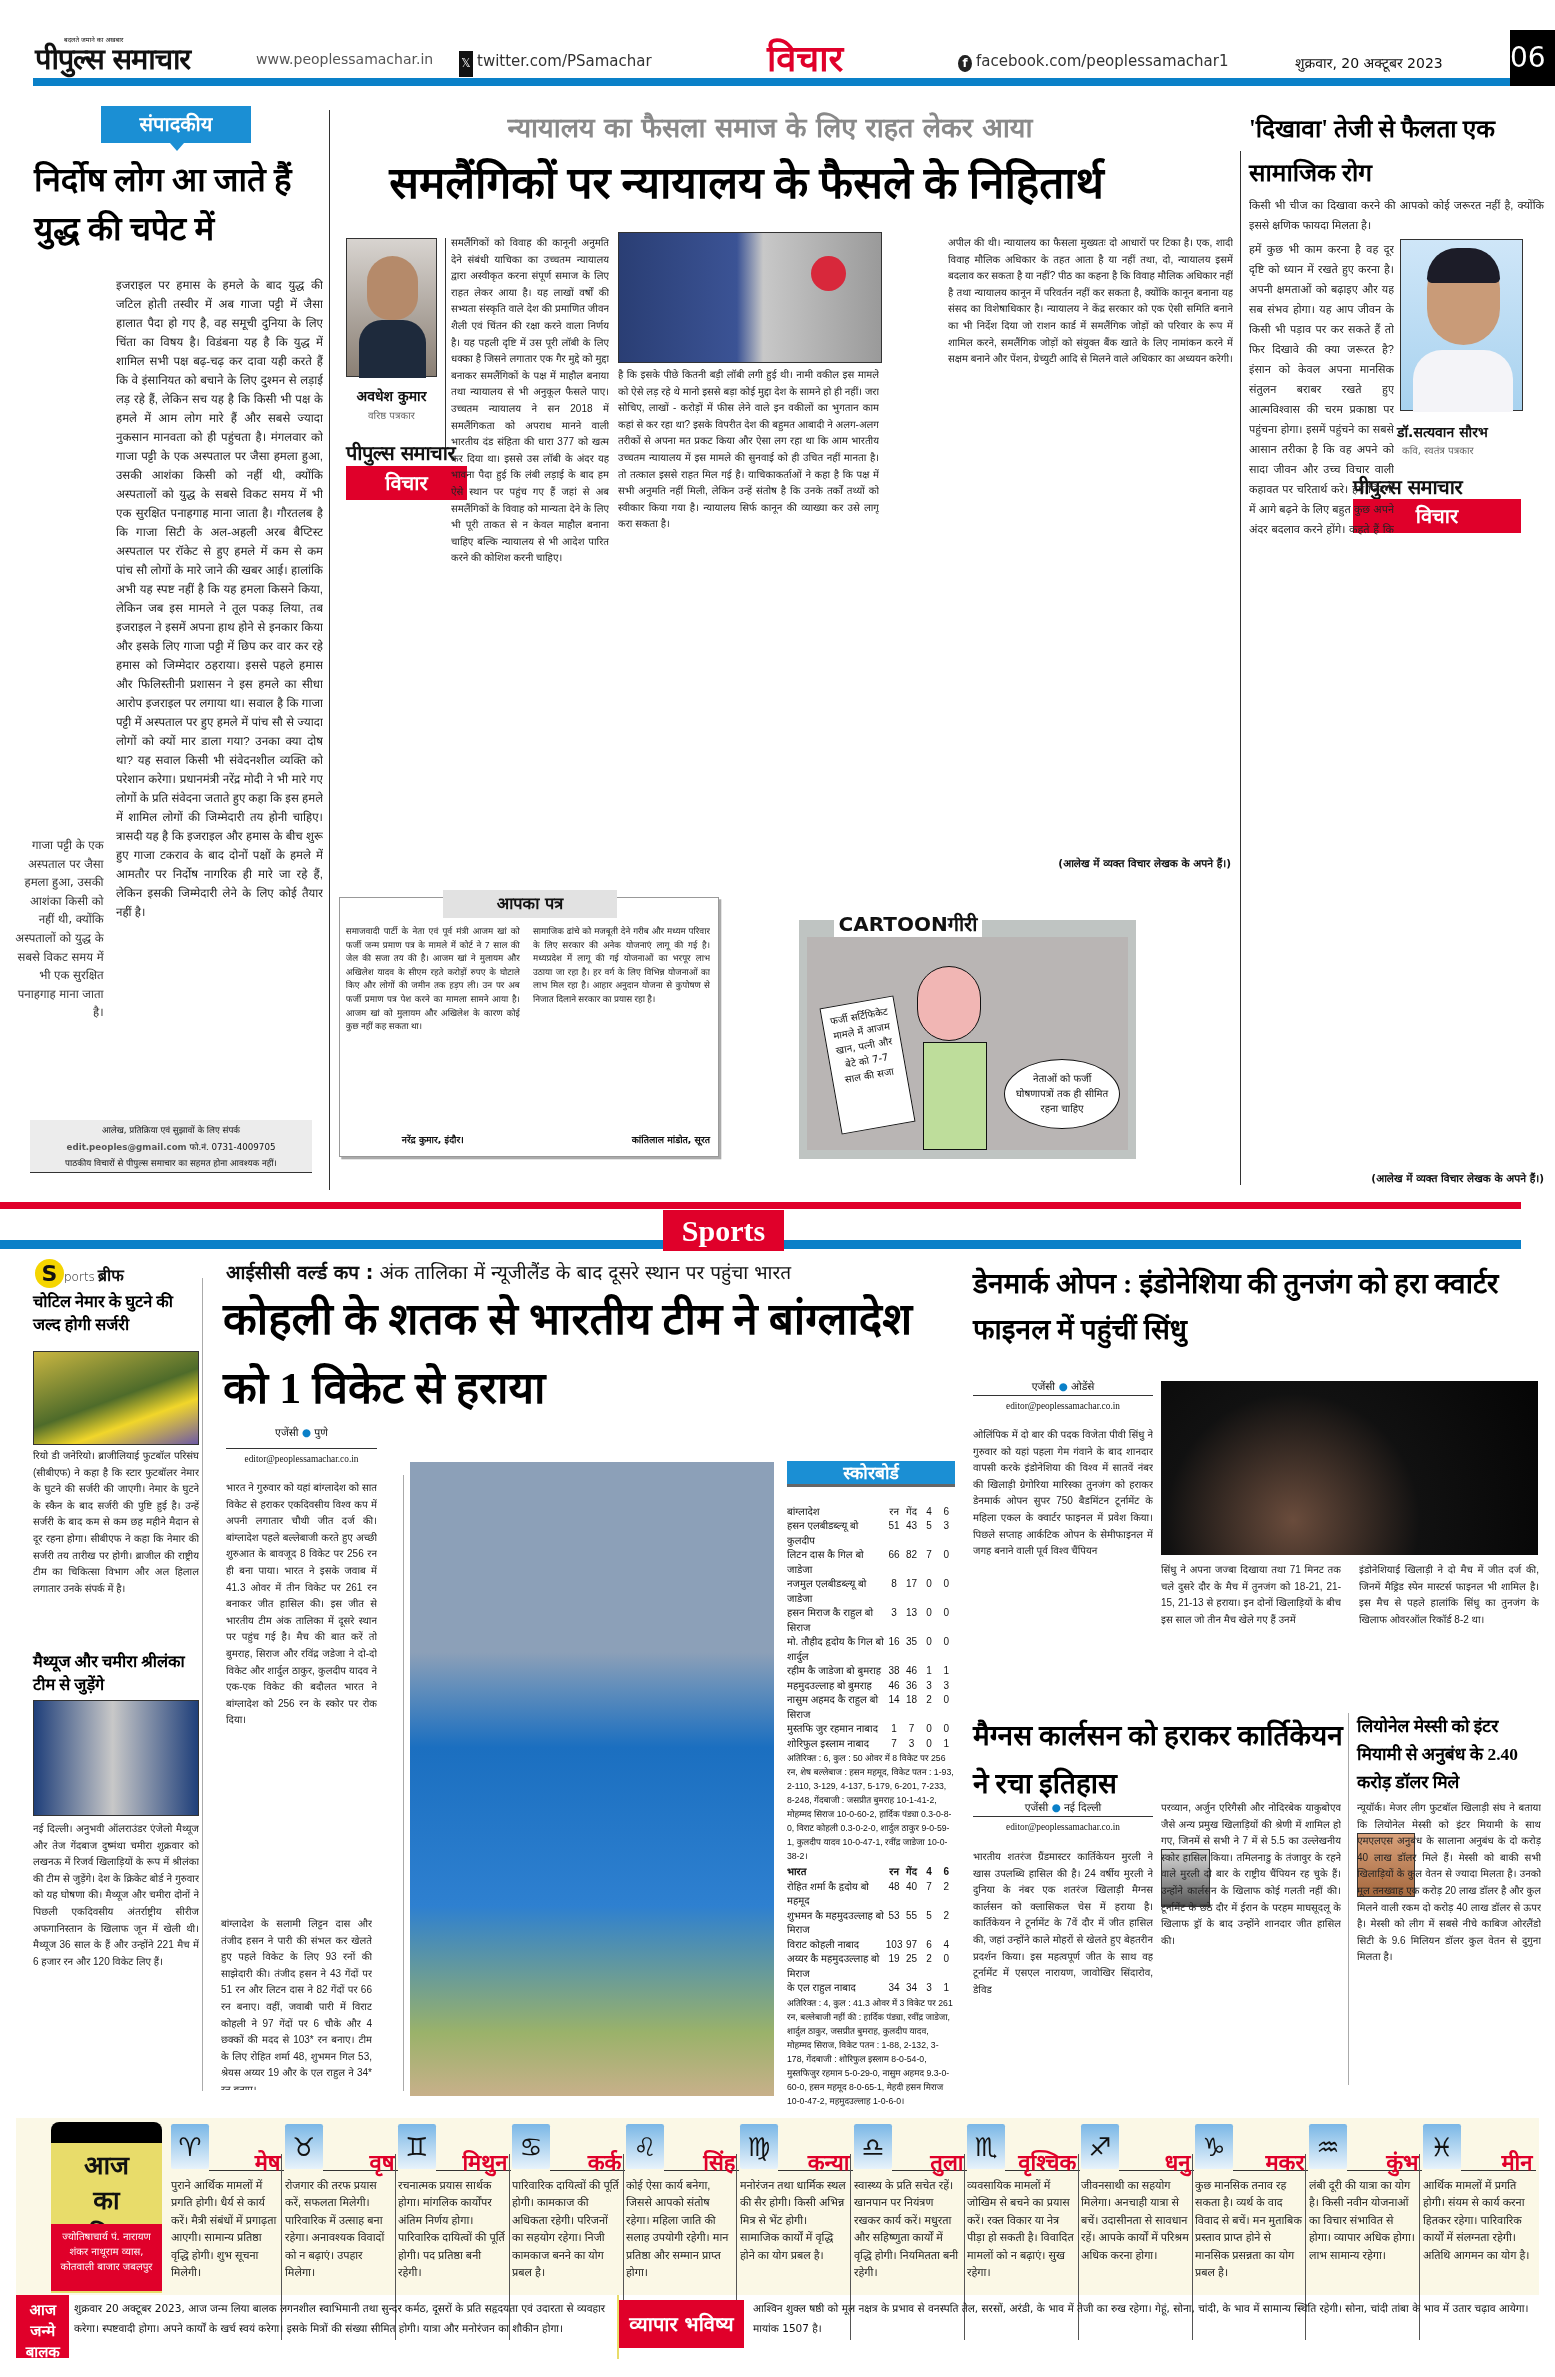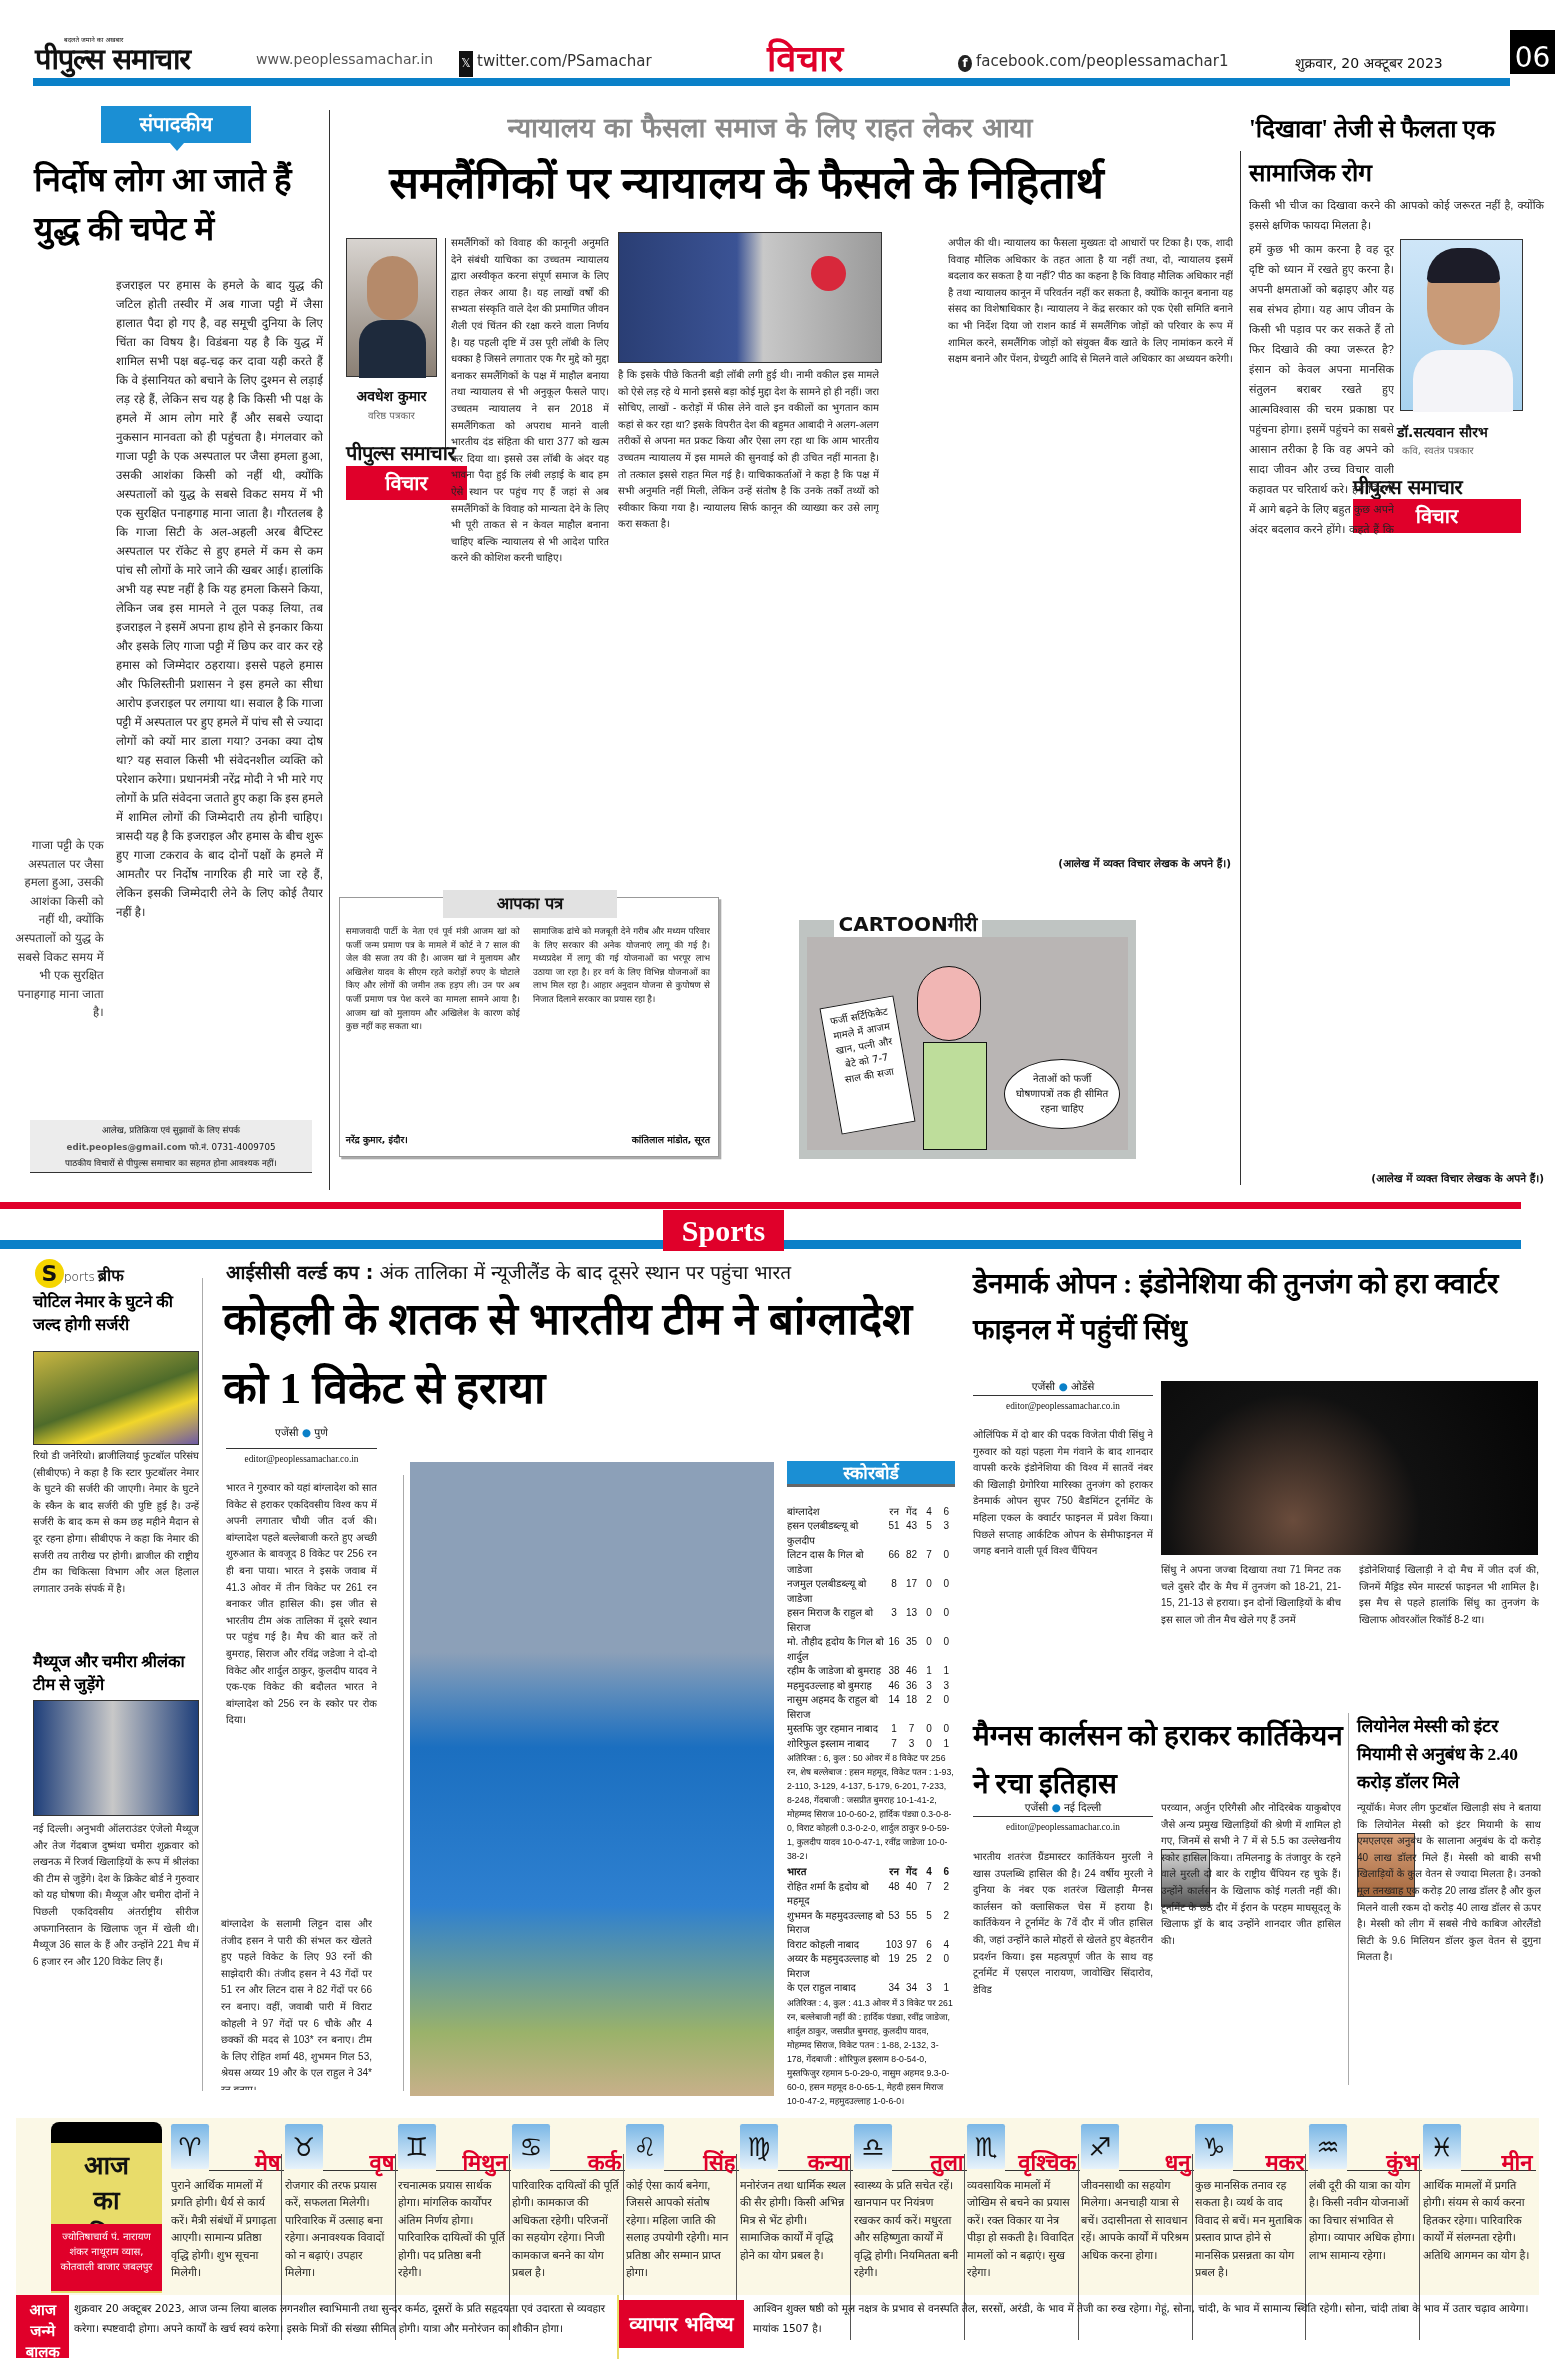--- a/index.html
+++ b/index.html
@@ -29,21 +29,21 @@
 <div class="abs" style="left:0;top:0;width:1555px;height:87px">
   <div class="abs" style="left:64px;top:35px;font-size:6.4px">बदलते जमाने का अखबार</div>
   <div class="abs mast-logo" style="left:35px;top:38px;font-size:29px">पीपुल्स समाचार</div>
   <div class="abs" style="left:256px;top:51px;font-size:14px;color:#555">www.peoplessamachar.in</div>
   <div class="abs" style="left:459px;top:51px;width:14px;height:25.6px;background:#111;color:#fff;font-size:11.6px;text-align:center;line-height:25.6px">𝕏</div>
   <div class="abs" style="left:477px;top:52px;font-size:15px;color:#333">twitter.com/PSamachar</div>
   <div class="abs red" style="left:767px;top:33px;font-size:36px;font-weight:bold">विचार</div>
   <div class="abs" style="left:958px;top:55px;width:14px;height:17.4px;border-radius:50%;background:#222;color:#fff;font-size:11.6px;text-align:center;line-height:17.4px;font-weight:bold">f</div>
   <div class="abs" style="left:976px;top:52px;font-size:15px;color:#333">facebook.com/peoplessamachar1</div>
   <div class="abs" style="left:1295px;top:53px;font-size:14px">शुक्रवार, 20 अक्टूबर 2023</div>
-  <div class="abs" style="left:1510px;top:30px;width:45px;height:44px;background:#000;color:#fff;font-size:28px;text-align:center;line-height:56px">06</div>
+  <div class="abs" style="left:1510px;top:30px;width:45px;height:56px;background:#000;color:#fff;font-size:28px;line-height:56px">06</div>
   <div class="abs blue-bar" style="left:33px;top:78px;width:1477px;height:8.1px"></div>
 </div>
 
 <div class="abs" style="left:101px;top:106px;width:150px;height:37px;background:#1b8fd4;color:#fff;font-size:20px;font-weight:bold;text-align:center;line-height:37px">संपादकीय</div>
 <div class="abs" style="left:170px;top:143px;width:0;height:0;border-left:7px solid transparent;border-right:7px solid transparent;border-top:8.1px solid #1b8fd4"></div>
 <div class="abs hl" style="left:34px;top:156px;width:290px;font-size:33px;line-height:49px">निर्दोष लोग आ जाते हैं युद्ध की चपेट में</div>
 <div class="abs vline" style="left:329px;top:110px;height:1080px;width:1.2px"></div>
 <div class="abs" style="left:11.6px;top:836px;width:92px;font-size:11.6px;line-height:18.6px;color:#333;text-align:right">गाजा पट्टी के एक अस्पताल पर जैसा हमला हुआ, उसकी आशंका किसी को नहीं थी, क्योंकि अस्पतालों को युद्ध के सबसे विकट समय में भी एक सुरक्षित पनाहगाह माना जाता है।</div>
 <div class="abs txt" style="left:116px;top:275px;width:207px;height:848px;overflow:hidden;font-size:11.6px;line-height:19px">इजराइल पर हमास के हमले के बाद युद्ध की जटिल होती तस्वीर में अब गाजा पट्टी में जैसा हालात पैदा हो गए है, वह समूची दुनिया के लिए चिंता का विषय है। विडंबना यह है कि युद्ध में शामिल सभी पक्ष बढ़-चढ़ कर दावा यही करते हैं कि वे इंसानियत को बचाने के लिए दुश्मन से लड़ाई लड़ रहे हैं, लेकिन सच यह है कि किसी भी पक्ष के हमले में आम लोग मारे हैं और सबसे ज्यादा नुकसान मानवता को ही पहुंचता है। मंगलवार को गाजा पट्टी के एक अस्पताल पर जैसा हमला हुआ, उसकी आशंका किसी को नहीं थी, क्योंकि अस्पतालों को युद्ध के सबसे विकट समय में भी एक सुरक्षित पनाहगाह माना जाता है। गौरतलब है कि गाजा सिटी के अल-अहली अरब बैप्टिस्ट अस्पताल पर रॉकेट से हुए हमले में कम से कम पांच सौ लोगों के मारे जाने की खबर आई। हालांकि अभी यह स्पष्ट नहीं है कि यह हमला किसने किया, लेकिन जब इस मामले ने तूल पकड़ लिया, तब इजराइल ने इसमें अपना हाथ होने से इनकार किया और इसके लिए गाजा पट्टी में छिप कर वार कर रहे हमास को जिम्मेदार ठहराया। इससे पहले हमास और फिलिस्तीनी प्रशासन ने इस हमले का सीधा आरोप इजराइल पर लगाया था। सवाल है कि गाजा पट्टी में अस्पताल पर हुए हमले में पांच सौ से ज्यादा लोगों को क्यों मार डाला गया? उनका क्या दोष था? यह सवाल किसी भी संवेदनशील व्यक्ति को परेशान करेगा। प्रधानमंत्री नरेंद्र मोदी ने भी मारे गए लोगों के प्रति संवेदना जताते हुए कहा कि इस हमले में शामिल लोगों की जिम्मेदारी तय होनी चाहिए। त्रासदी यह है कि इजराइल और हमास के बीच शुरू हुए गाजा टकराव के बाद दोनों पक्षों के हमले में आमतौर पर निर्दोष नागरिक ही मारे जा रहे हैं, लेकिन इसकी जिम्मेदारी लेने के लिए कोई तैयार नहीं है।</div>
 <div class="abs" style="left:30px;top:1120px;width:282px;height:53px;background:#ececec;text-align:center;border-bottom:1.7px double #333;padding-top:2.3px">
@@ -68,21 +68,21 @@
   <div style="position:absolute;left:192px;top:23px;width:35px;height:35px;border-radius:50%;background:#d8283b"></div>
 </div>
 <div class="abs txt" style="left:618px;top:367px;width:261px;height:470px;overflow:hidden;font-size:10px;line-height:16.6px">है कि इसके पीछे कितनी बड़ी लॉबी लगी हुई थी। नामी वकील इस मामले को ऐसे लड़ रहे थे मानो इससे बड़ा कोई मुद्दा देश के सामने हो ही नहीं। जरा सोचिए, लाखों - करोड़ों में फीस लेने वाले इन वकीलों का भुगतान काम कहां से कर रहा था? इसके विपरीत देश की बहुमत आबादी ने अलग-अलग तरीकों से अपना मत प्रकट किया और ऐसा लग रहा था कि आम भारतीय उच्चतम न्यायालय में इस मामले की सुनवाई को ही उचित नहीं मानता है। तो तत्काल इससे राहत मिल गई है। याचिकाकर्ताओं ने कहा है कि पक्ष में सभी अनुमति नहीं मिली, लेकिन उन्हें संतोष है कि उनके तर्कों तथ्यों को स्वीकार किया गया है। न्यायालय सिर्फ कानून की व्याख्या कर उसे लागू करा सकता है।</div>
 <div class="abs txt" style="left:948px;top:235px;width:285px;height:610px;overflow:hidden;font-size:10px;line-height:16.6px">अपील की थी। न्यायालय का फैसला मुख्यतः दो आधारों पर टिका है। एक, शादी विवाह मौलिक अधिकार के तहत आता है या नहीं तथा, दो, न्यायालय इसमें बदलाव कर सकता है या नहीं? पीठ का कहना है कि विवाह मौलिक अधिकार नहीं है तथा न्यायालय कानून में परिवर्तन नहीं कर सकता है, क्योंकि कानून बनाना यह संसद का विशेषाधिकार है। न्यायालय ने केंद्र सरकार को एक ऐसी समिति बनाने का भी निर्देश दिया जो राशन कार्ड में समलैंगिक जोड़ों को परिवार के रूप में शामिल करने, समलैंगिक जोड़ों को संयुक्त बैंक खाते के लिए नामांकन करने में सक्षम बनाने और पेंशन, ग्रेच्युटी आदि से मिलने वाले अधिकार का अध्ययन करेगी।</div>
 <div class="abs" style="left:952px;top:856px;width:279px;text-align:right;font-size:10.5px;font-weight:bold">(आलेख में व्यक्त विचार लेखक के अपने हैं।)</div>
 
 <div class="abs" style="left:339px;top:897px;width:380px;height:260px;border:1.2px solid #999;box-shadow:2.3px 2.3px 0 #aaa;background:#fff">
   <div class="abs" style="left:103px;top:-8.1px;width:174px;height:28px;background:#e2e2e2;text-align:center;font-size:16.3px;font-weight:bold;line-height:28px">आपका पत्र</div>
   <div class="abs txt" style="left:5.8px;top:27px;width:174px;height:197px;overflow:hidden;font-size:8.7px;line-height:13.6px">समाजवादी पार्टी के नेता एवं पूर्व मंत्री आजम खां को फर्जी जन्म प्रमाण पत्र के मामले में कोर्ट ने 7 साल की जेल की सजा तय की है। आजम खां ने मुलायम और अखिलेश यादव के सीएम रहते करोड़ों रुपए के घोटाले किए और लोगों की जमीन तक हड़प ली। उन पर अब फर्जी प्रमाण पत्र पेश करने का मामला सामने आया है। आजम खां को मुलायम और अखिलेश के कारण कोई कुछ नहीं कह सकता था।</div>
   <div class="abs txt" style="left:193px;top:27px;width:177px;height:197px;overflow:hidden;font-size:8.7px;line-height:13.6px">सामाजिक ढांचे को मजबूती देने गरीब और मध्यम परिवार के लिए सरकार की अनेक योजनाएं लागू की गई है। मध्यप्रदेश में लागू की गई योजनाओं का भरपूर लाभ उठाया जा रहा है। हर वर्ग के लिए विभिन्न योजनाओं का लाभ मिल रहा है। आहार अनुदान योजना से कुपोषण से निजात दिलाने सरकार का प्रयास रहा है।</div>
-  <div class="abs" style="left:5.8px;top:235px;width:174px;text-align:left;font-size:9.3px;font-weight:bold">नरेंद्र कुमार, इंदौर।</div>
+  <div class="abs" style="left:5.8px;top:235px;width:174px;text-align:center;font-size:9.3px;font-weight:bold">नरेंद्र कुमार, इंदौर।</div>
   <div class="abs" style="left:193px;top:235px;width:177px;text-align:right;font-size:9.3px;font-weight:bold">कांतिलाल मांडोत, सूरत</div>
 </div>
 
 <div class="abs" style="left:799px;top:920px;width:337px;height:239px;background:#bfc4c2;padding:5.8px">
   <div class="abs" style="left:35px;top:-10.5px;background:#fff;padding:0 4.6px;font-size:20px;font-weight:bold"><span>CARTOON</span><span>गीरी</span></div>
   <div class="abs" style="left:8.1px;top:17.4px;width:321px;height:213px;background:#b9b5b4">
     <div class="abs" style="left:23px;top:64px;width:75px;height:128px;background:#fff;border:1.2px solid #111;transform:rotate(-10deg);font-size:10px;line-height:15px;padding:5.8px;text-align:center">फर्जी सर्टिफिकेट मामले में आजम खान, पत्नी और बेटे को 7-7 साल की सजा</div>
     <div class="abs" style="left:110px;top:29px;width:64px;height:75px;border-radius:32px;background:#f1b6b4;border:1.2px solid #111"></div>
     <div class="abs" style="left:116px;top:105px;width:64px;height:108px;background:#bedd9b;border:1.2px solid #111"></div>
     <div class="abs" style="left:197px;top:122px;width:116px;height:70px;background:#fff;border:1.2px solid #111;border-radius:50%;font-size:10px;line-height:15px;text-align:center;padding:10.5px 8.1px">नेताओं को फर्जी घोषणापत्रों तक ही सीमित रहना चाहिए</div>

